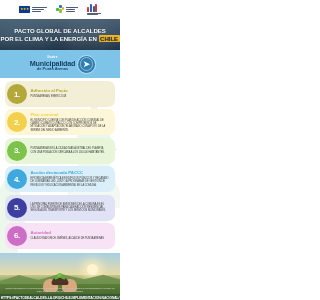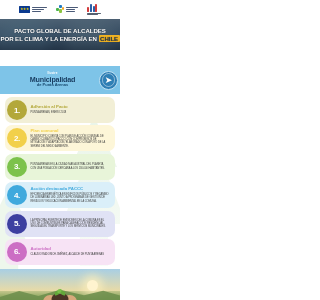--- a/index.html
+++ b/index.html
@@ -93,23 +93,22 @@
   .hl {
     background:#f0b323; color:#2c3e50;
     padding:0 1.5px; border-radius:1px;
   }
 
   
   .muni {
     height:28px;
     background:#7ec4e8;
     display:flex; align-items:center;
-    padding:0 2px;
-    position:relative;
-    margin-top:16px;
+    padding:0 24px;
+    position:relative;
   }
   .muni-text { flex:1; text-align:center; line-height:1.05; padding-left:4px;}
   .muni-text .pre {
     display:block; color:#ffffff; font-size:3.1px; font-weight:bold;
     letter-spacing:.1px;
   }
   .muni-text .main {
     display:block; color:#1a3f63; font-size:7.2px; font-weight:bold;
     letter-spacing:-0.2px;
   }

